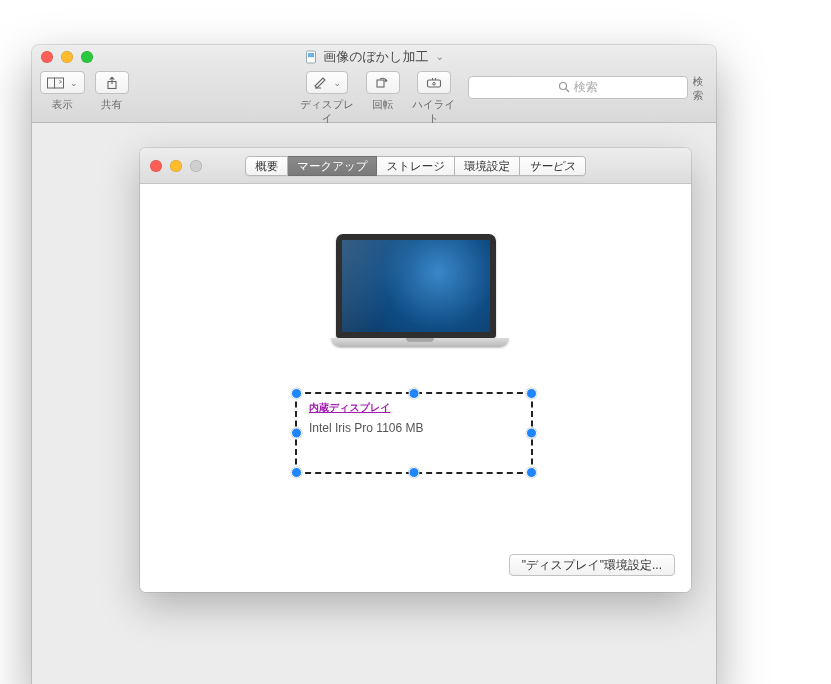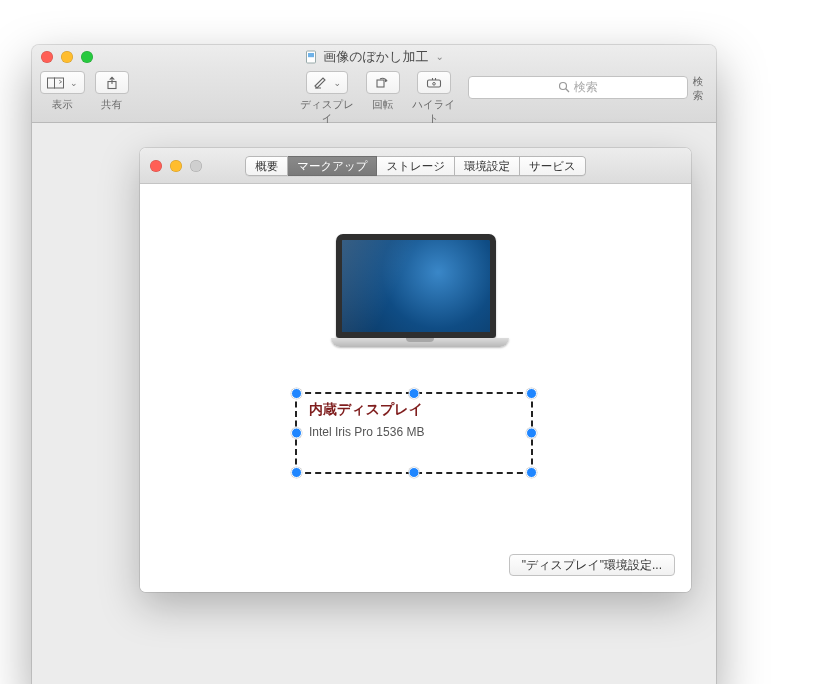--- a/index.html
+++ b/index.html
@@ -152,21 +152,21 @@
     height:20px;
     line-height:18px;
   }
   .seg button + button { border-left:none; }
   .seg button.active {
     background: linear-gradient(#8a8a8a,#7a7a7a);
     color:#fff;
     border-color:#6f6f6f;
   }
   .seg button:first-child{border-top-left-radius:4px;border-bottom-left-radius:4px;}
-  .seg button:last-child{border-top-right-radius:4px;border-bottom-right-radius:4px;}
+  .seg button:last-child{border-top-right-radius:4px;border-bottom-right-radius:4px;font-style:italic;}
 
   .inner-body {
     position:absolute; top:36px; left:0; right:0; bottom:0;
     background:#fff;
   }
   .laptop {
     position:absolute;
     left:50%; top:50px;
     transform: translateX(-50%);
     width:170px;
@@ -215,22 +215,23 @@
   .h-e{right:-6px;top:50%;transform:translateY(-50%);}
   .h-sw{left:-6px;bottom:-6px;} .h-s{left:50%;bottom:-6px;transform:translateX(-50%);}
   .h-se{right:-6px;bottom:-6px;}
 
   .info-stack{
     padding:7px 12px 0 12px;
     font-size:12px;
     color:#555;
   }
   .info-title{
-    font-size:14px; font-weight:700; color:#7f1d1d;
+    font-size:10px; font-weight:700; color:#a21caf;
     margin-bottom:6px;
+    text-decoration:underline;
   }
   .info-line{ margin-bottom:4px; }
 
   .prefs-btn{
     position:absolute; right:16px; bottom:16px;
     height:22px;
     background:linear-gradient(#fefefe,#f1f1f1);
     border:1px solid #c2c2c2;
     border-radius:4px;
     font-size:12px;
@@ -378,21 +379,21 @@
           <div class="handle h-n"></div>
           <div class="handle h-ne"></div>
           <div class="handle h-w"></div>
           <div class="handle h-e"></div>
           <div class="handle h-sw"></div>
           <div class="handle h-s"></div>
           <div class="handle h-se"></div>
 
           <div class="info-stack">
             <div class="info-title">内蔵ディスプレイ</div>
-            <div class="info-line">Intel Iris Pro 1536 MB</div>
+            <div class="info-line">Intel Iris Pro 1106 MB</div>
           </div>
         </div>
 
         <button class="prefs-btn">"ディスプレイ"環境設定...</button>
       </div>
     </div>
 
   </div>
 </div>
 

